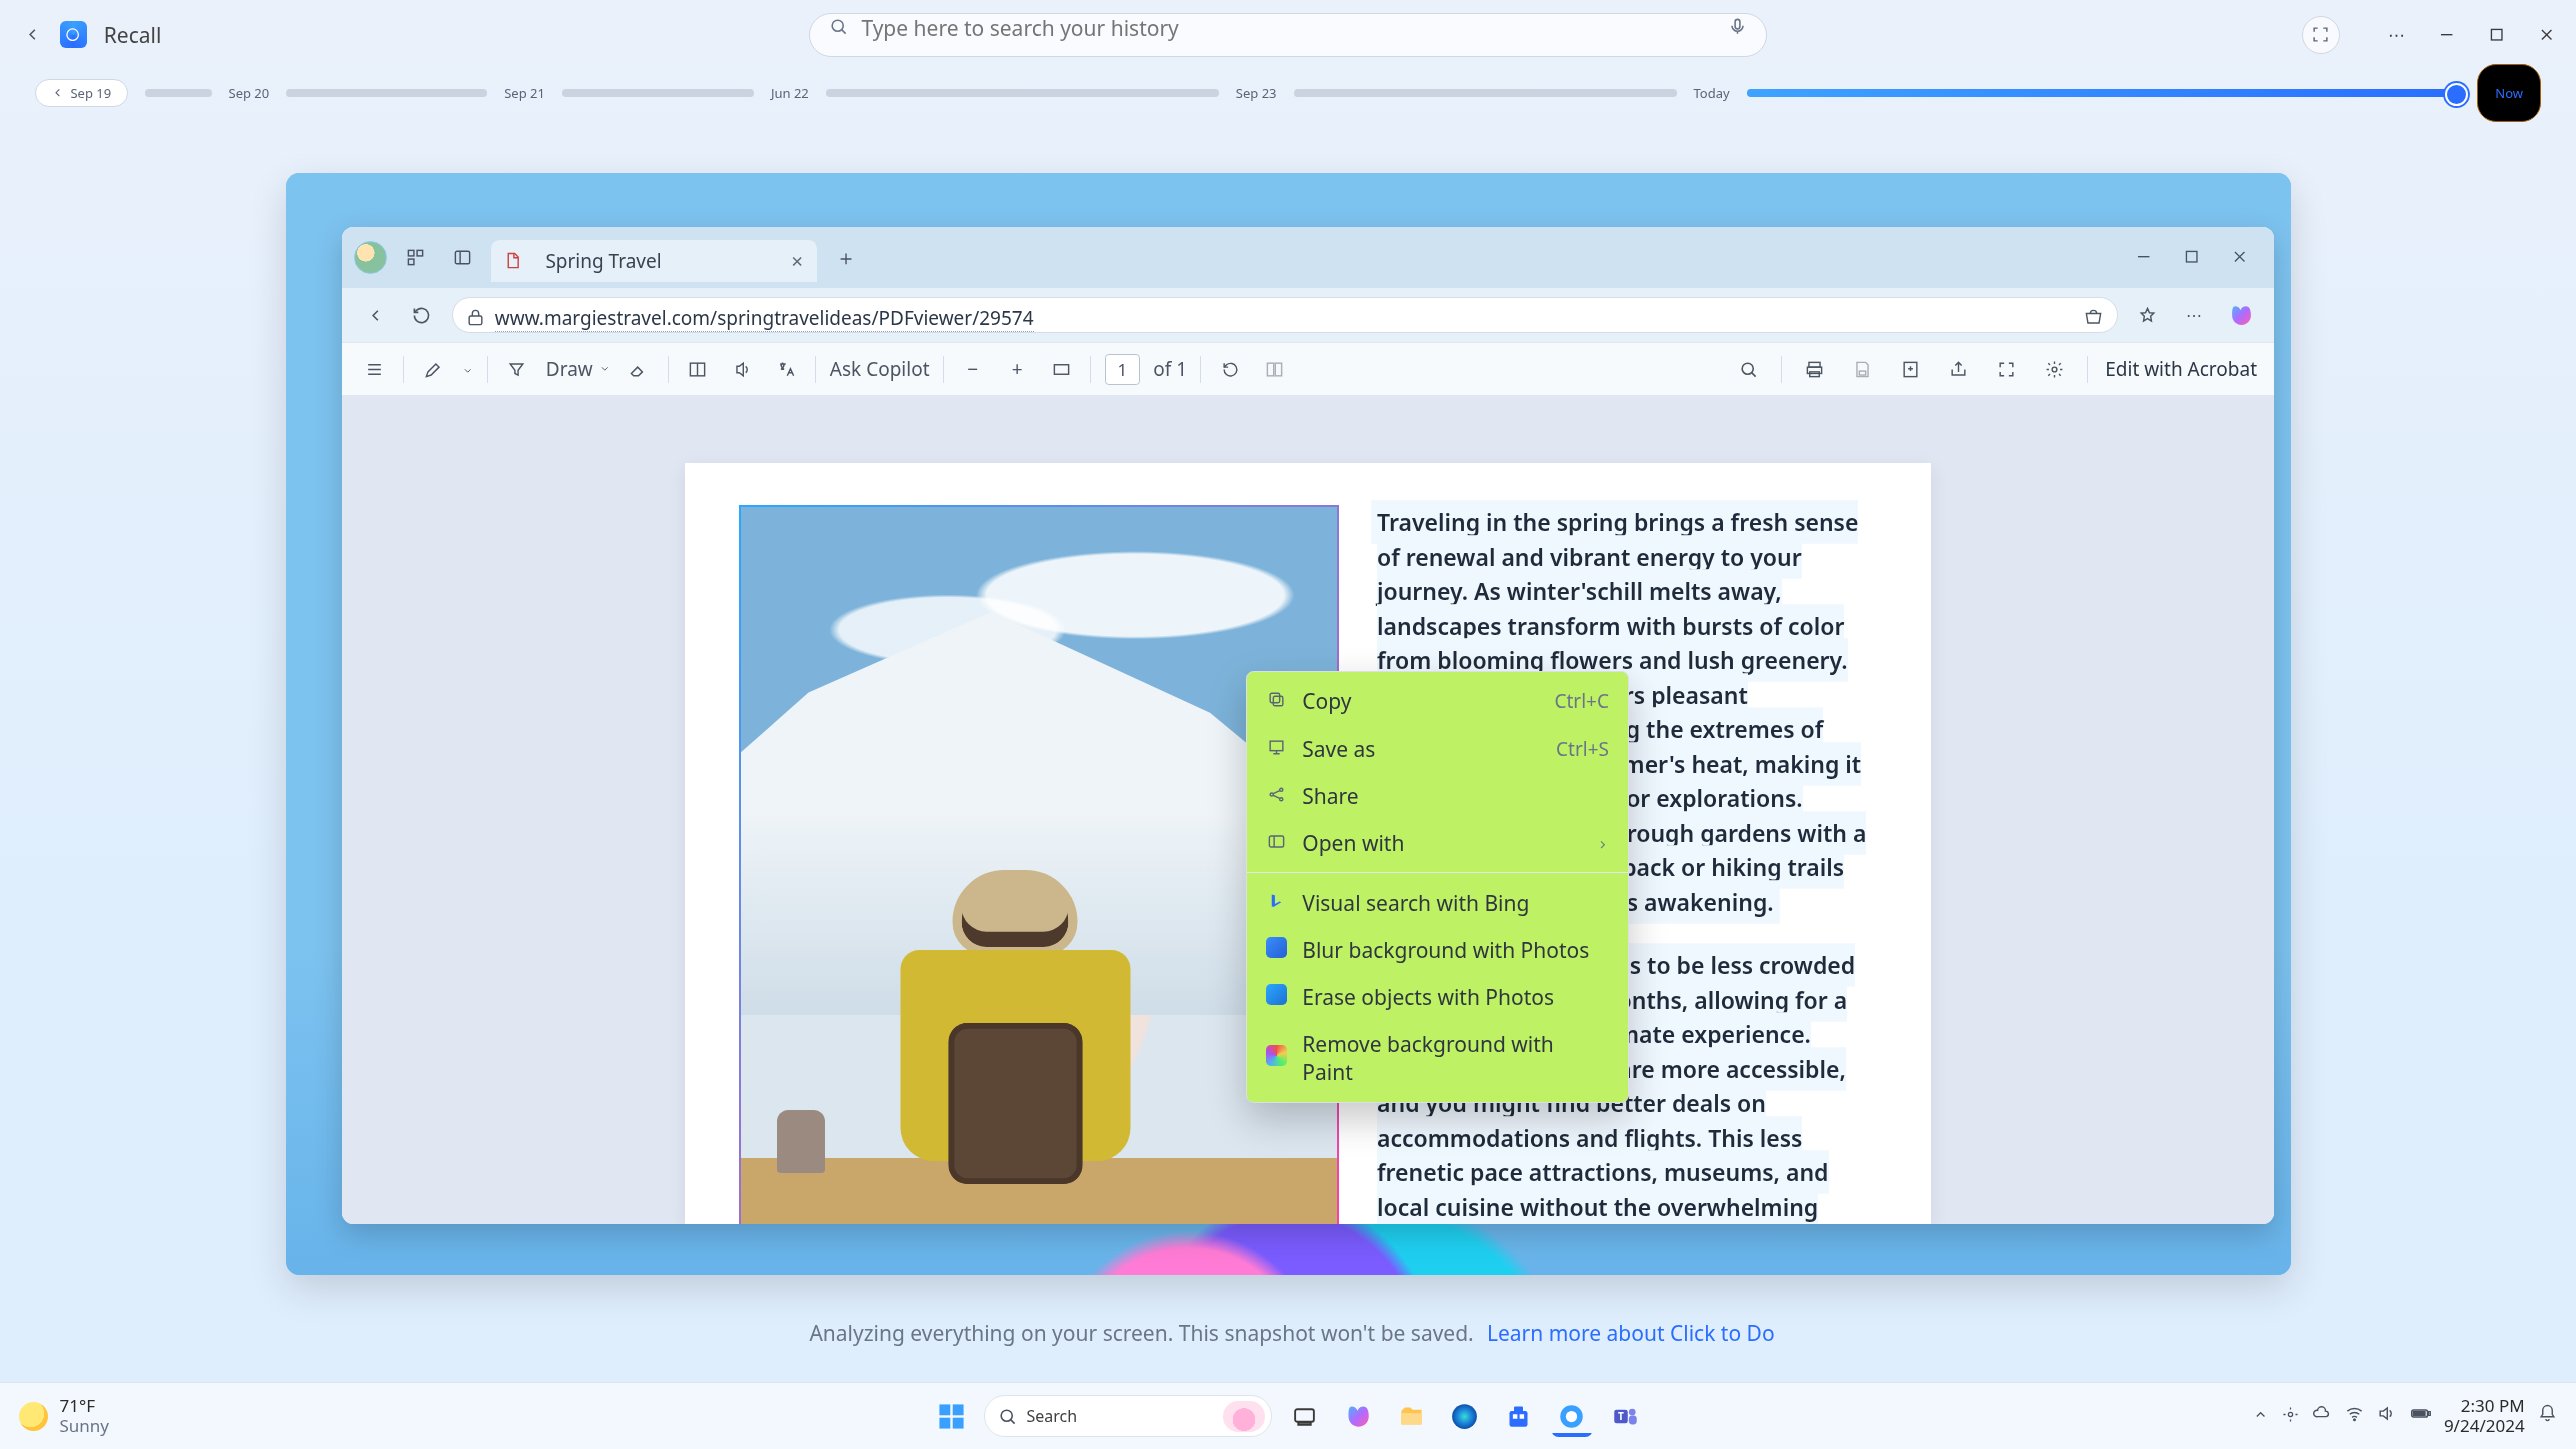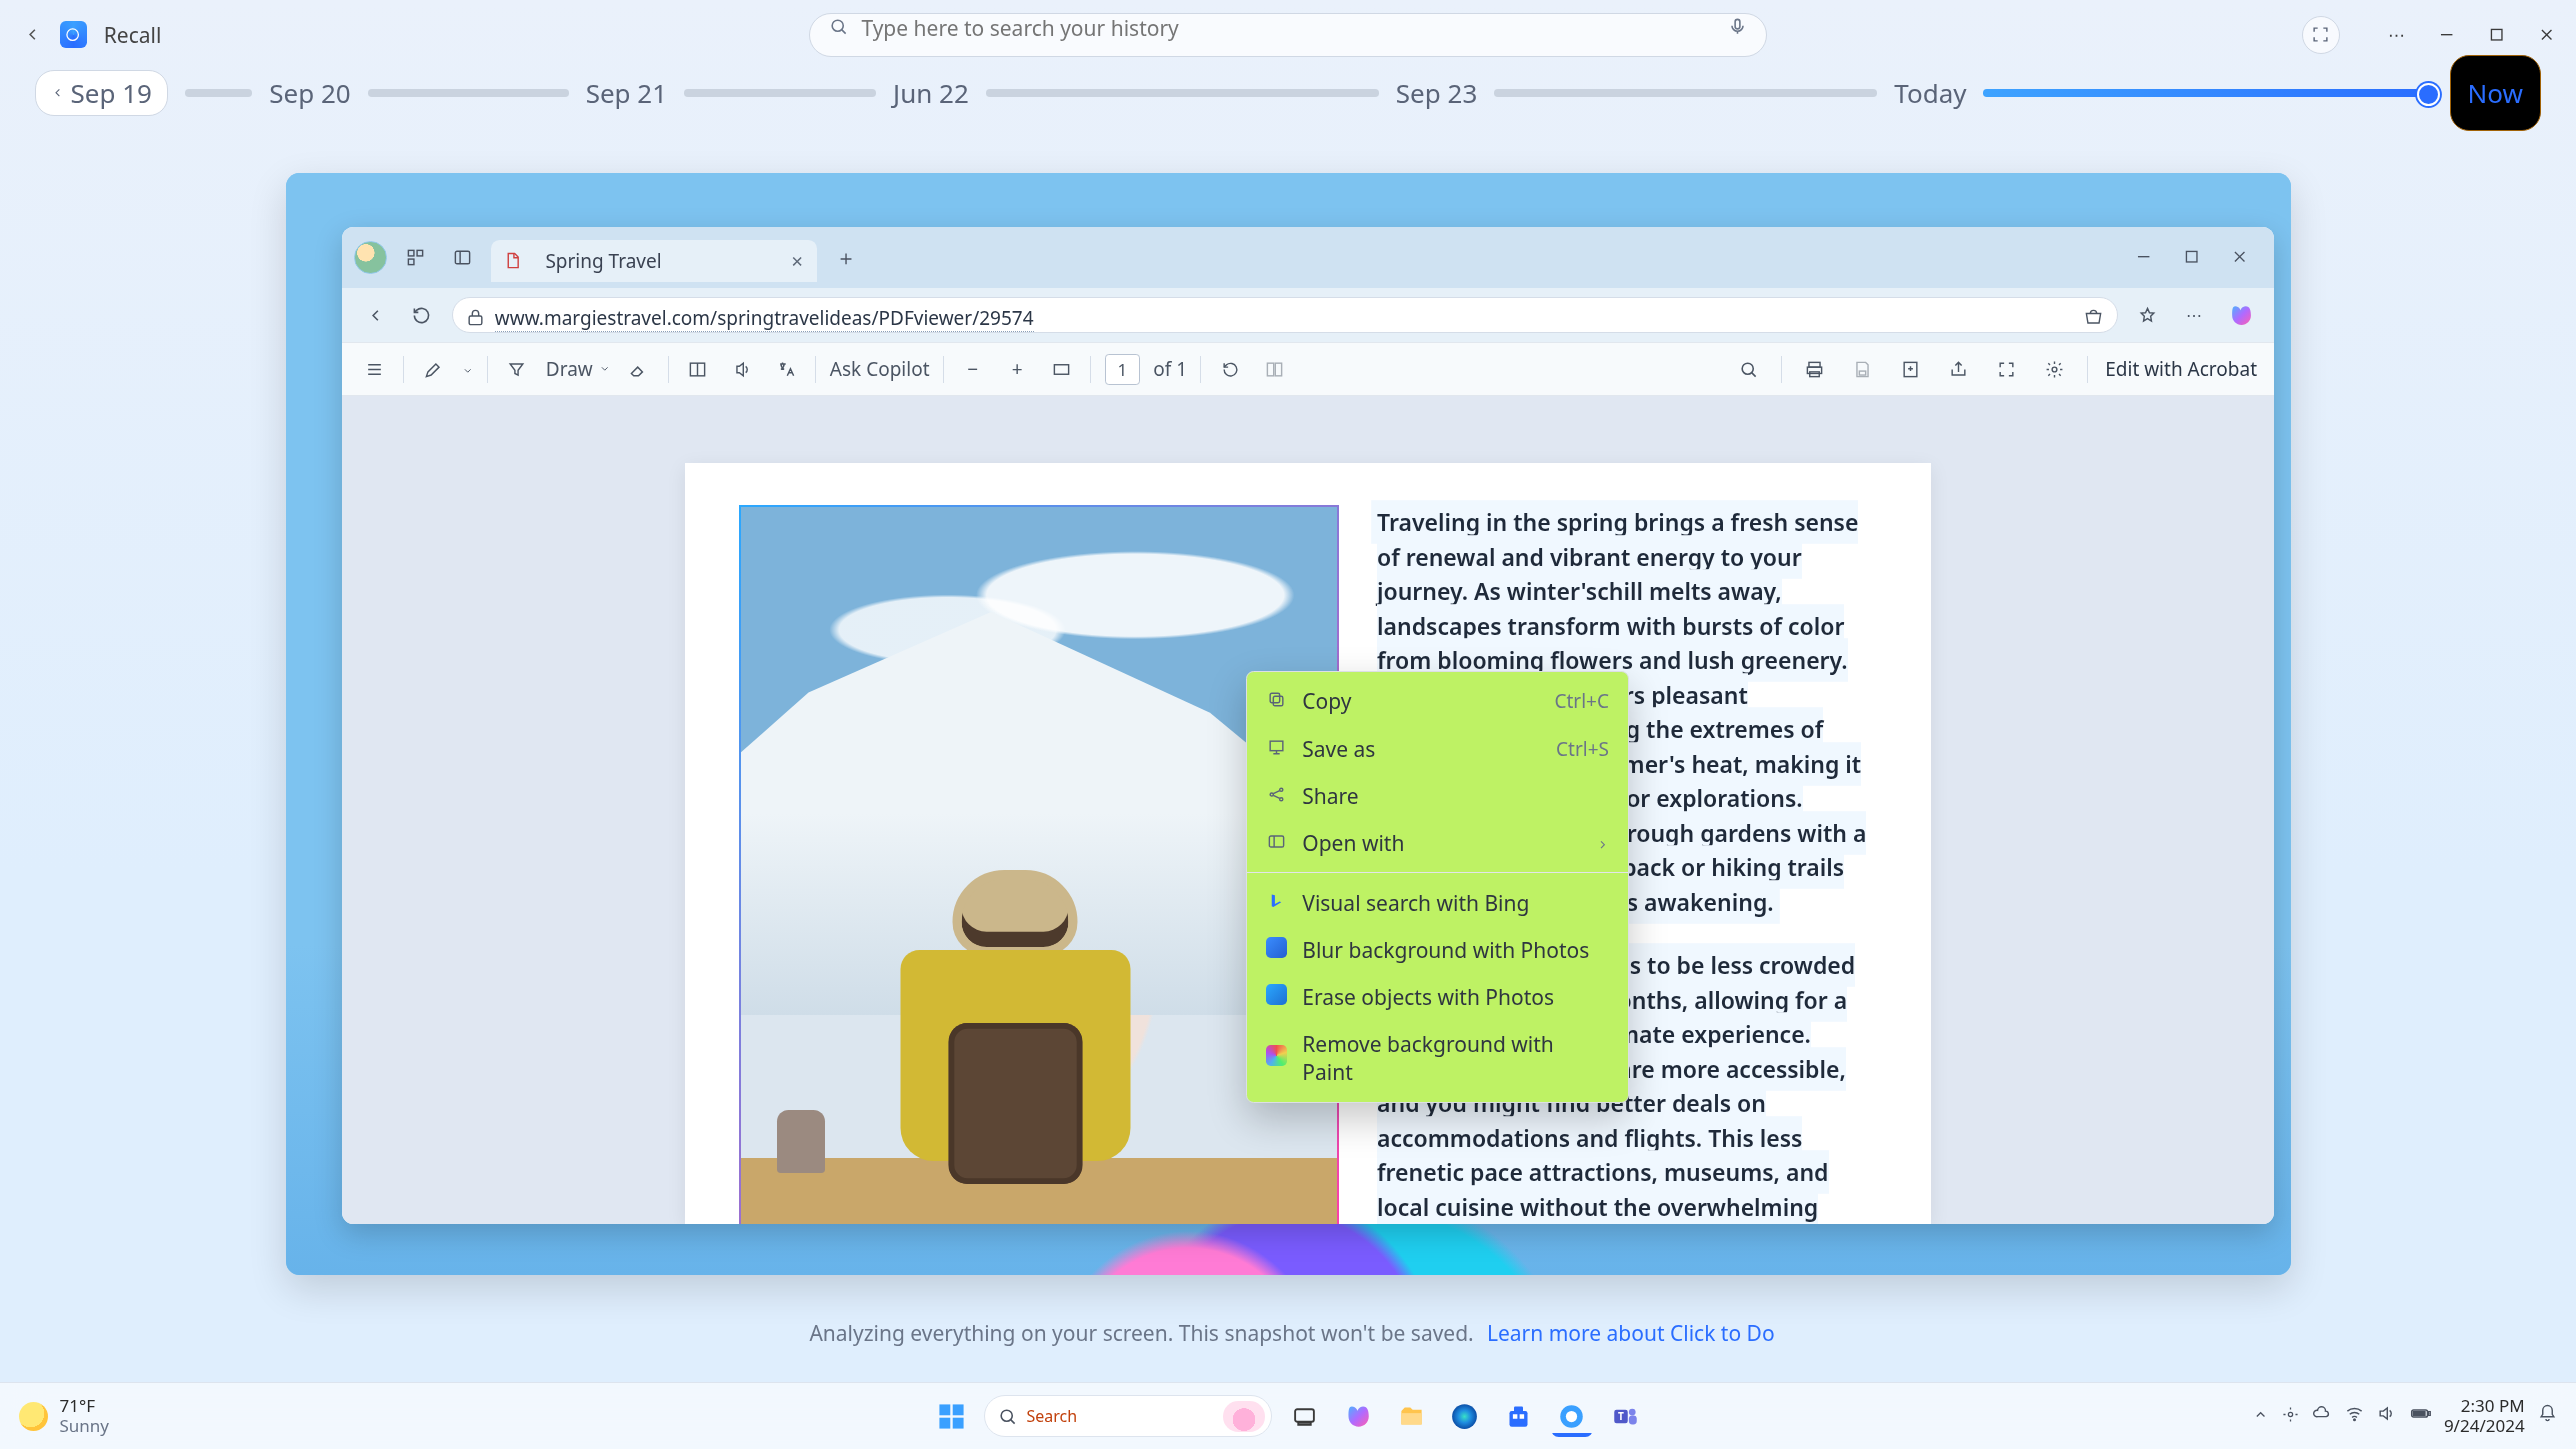--- a/index.html
+++ b/index.html
@@ -53,21 +53,21 @@
 .recall-window-controls { display: flex; gap: 25px; margin-left: 33px; color: #3a3a3a; }
 .recall-window-controls span { width: 25px; text-align: center; font-size: 17px; }
 
 
 .timeline {
   height: 48px;
   display: flex;
   align-items: center;
   padding: 0 35px;
   gap: 17px;
-  font-size: 26px;
+  font-size: 13px;
   color: #5a6478;
 }
 .tl-chip {
   background: #fff; border: 1px solid #d0d8e4; border-radius: 19px;
   padding: 3.8px 15.3px; display: flex; align-items: center; gap: 5.8px;
   color: #5a6478;
 }
 .tl-label { white-space: nowrap; }
 .tl-track { height: 7.7px; border-radius: 3.8px; }
 .tk1 { width: 67px; background: #cad3df; }
@@ -752,21 +752,21 @@
           <rect x="13" y="2" width="9" height="9" fill="#3aa0ff"></rect>
           <rect x="2" y="13" width="9" height="9" fill="#3aa0ff"></rect>
           <rect x="13" y="13" width="9" height="9" fill="#3aa0ff"></rect>
         </svg>
     </div>
     <div class="tb-search">
       <svg class="svg-i" viewBox="0 0 24 24" fill="none" stroke="#4a5260" stroke-width="2">
           <circle cx="11" cy="11" r="7"></circle>
           <path d="M21 21l-5-5"></path>
         </svg>
-      <span style="color:#c2410c">Search</span>
+      <span style="color:#404040">Search</span>
       <div class="lotus"></div>
     </div>
     <div class="tb-icon">
       <svg width="25" height="25" viewBox="0 0 24 24" fill="none" stroke="#3a3a3a" stroke-width="1.8">
           <rect x="3" y="5" width="18" height="12" rx="2"></rect>
           <rect x="6" y="18" width="12" height="2"></rect>
         </svg>
     </div>
     <div class="tb-icon">
       <svg width="27" height="27" viewBox="0 0 24 24">

